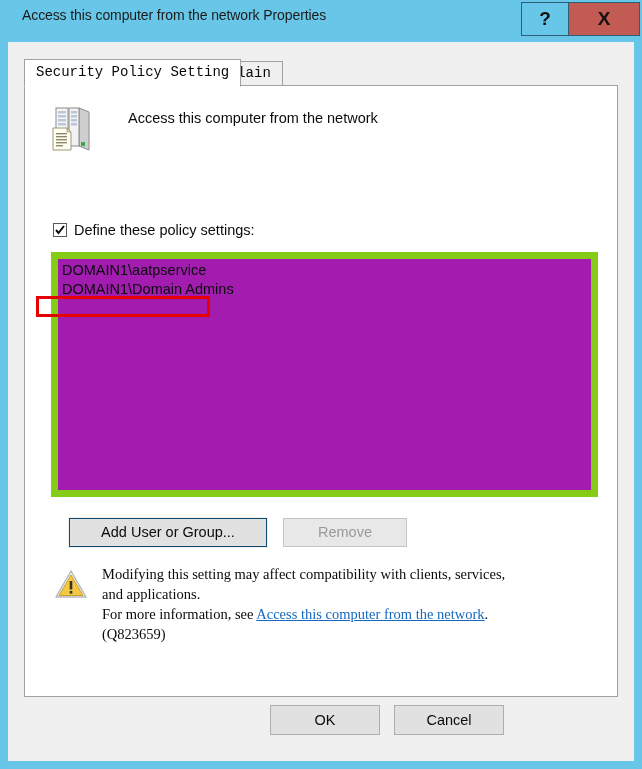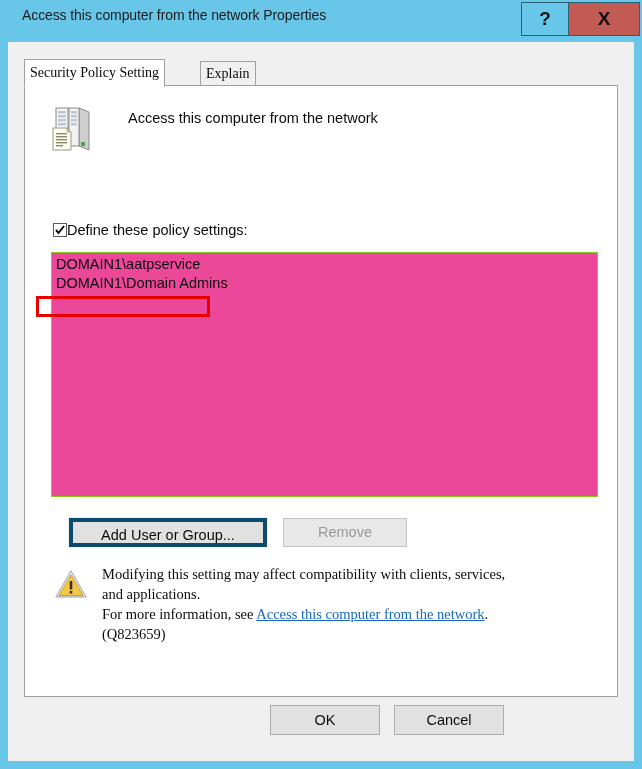--- a/index.html
+++ b/index.html
@@ -87,24 +87,24 @@
     height: 27px;
   }
   .tab {
     position: absolute;
     top: 0;
     height: 27px;
     box-sizing: border-box;
     font-size: 14px;
     color: #0a0a0a;
     line-height: 25px;
-    padding: 0 5px;
+    padding: 0 11px;
     white-space: nowrap;
     cursor: default;
-    font-family: Liberation Serif, serif;
+    font-family: Liberation Mono, monospace;
   }
   .tab.active {
     left: 0;
     background: #ffffff;
     border: 1px solid #a0a0a0;
     border-bottom: 1px solid #ffffff;
     z-index: 3;
     height: 28px;
   }
   .tab.inactive {
@@ -169,35 +169,36 @@
     background: #ffffff;
     border: 1px solid #5a5a5a;
     box-sizing: border-box;
     flex: none;
   }
   #define-checkbox svg {
     position: absolute;
     left: 0; top: 0;
   }
   #define-label {
+    margin-left: 7px;
     font-size: 14.5px;
     color: #0b0b0b;
     white-space: nowrap;
     font-family: "Liberation Sans", sans-serif;
   }
 
   
   #listbox {
     position: absolute;
     left: 26px;
     top: 166px;
     width: 547px;
     height: 245px;
-    background: #ec4899;
-    border: 1px solid #84cc16;
+    background: #a21caf;
+    border: 7px solid #84cc16;
     box-sizing: border-box;
     overflow: hidden;
   }
   .list-item {
     position: relative;
     height: 19px;
     line-height: 19px;
     padding-left: 4px;
     font-size: 14.5px;
     color: #0b0b0b;
@@ -231,21 +232,21 @@
     text-align: center;
     cursor: default;
     font-family: "Liberation Sans", sans-serif;
   }
   #add-btn {
     left: 44px;
     top: 432px;
     width: 198px;
     height: 29px;
     line-height: 27px;
-    border: 4px solid #0c4a6e;
+    border: 1px solid #0c4a6e;
     outline: 1px solid #f0f0f0;
   }
   #remove-btn {
     left: 258px;
     top: 432px;
     width: 124px;
     height: 29px;
     line-height: 27px;
     color: #999999;
     background: #e8e8e8;

